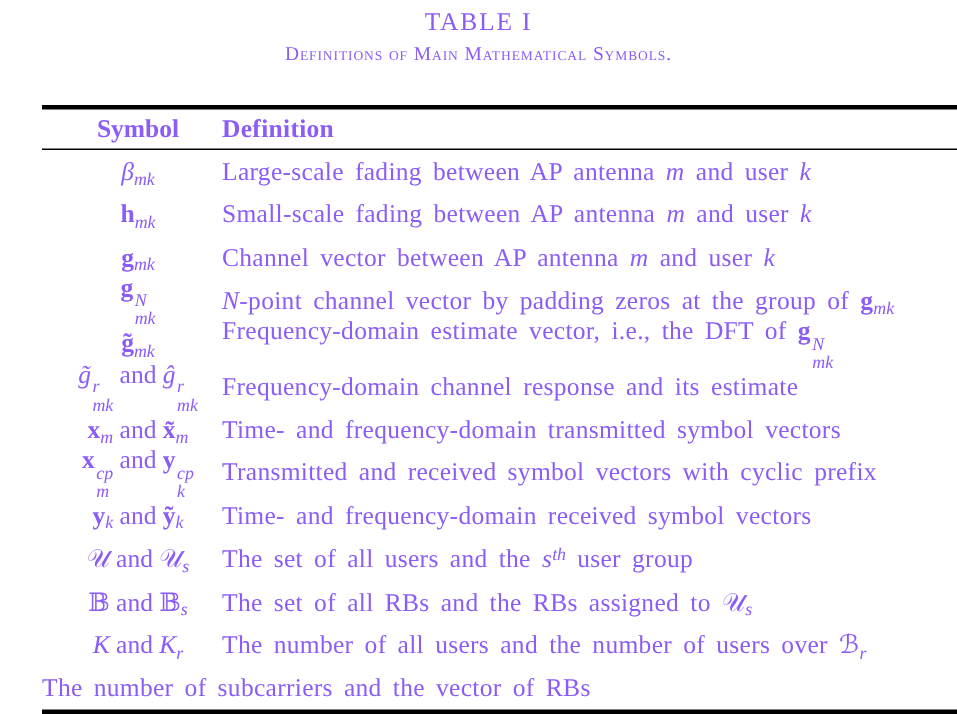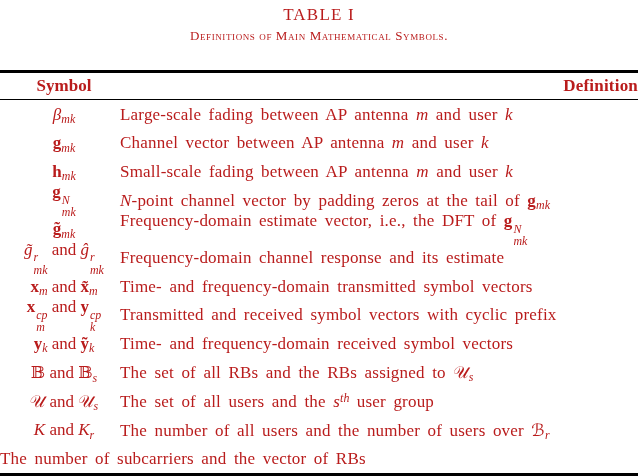--- a/index.html
+++ b/index.html
@@ -1,40 +1,40 @@
 <!DOCTYPE html>
 <html><head>
 <meta charset="utf-8">
 <style>
   html,body{margin:0;padding:0;background:#ffffff;}
   .page{
     position:relative;
     width:638px;height:476px;
     background:#ffffff;
-    color:#b91c1c;
+    color:#8b5cf6;
     font-family:"Liberation Serif","DejaVu Serif","DejaVu Sans",serif;
     overflow:hidden;
   }
   .caption{text-align:center;padding-top:5px;}
   .title{
     font-size:17px;
     letter-spacing:1.2px;
   }
   .subtitle{
     font-size:13px;
     font-variant:small-caps;
     letter-spacing:0.6px;
     margin-top:3px;
   }
-  .tbl{position:absolute;left:0;right:0;top:70px;}
+  .tbl{position:absolute;left:0;right:0;top:70px;padding-left:28px;}
   .rule{background:#000;width:100%;}
   .rule.thick{height:2.5px;}
   .rule.thin{height:1.8px;}
   .hrow{display:flex;align-items:center;height:26px;}
-  .hcell{font-weight:bold;font-size:17px;text-align:right;}
+  .hcell{font-weight:bold;font-size:17px;}
   .row{display:flex;align-items:center;height:28.7px;}
   .col-sym{
     flex:none;width:112px;margin-left:8px;
     text-align:center;
     font-size:17px;
     white-space:nowrap;
   }
   .col-def{
     flex:1;
     font-size:17px;
@@ -74,33 +74,33 @@
       <div class="col-sym hcell">Symbol</div>
       <div class="col-def hcell">Definition</div>
     </div>
     <div class="rule thin"></div>
     <div id="rows">
         <div class="row">
           <div class="col-sym"><span class="mg"><span class="st-i">β</span><span class="sb">mk</span></span></div>
           <div class="col-def"><span class="st-n">Large-scale fading between AP antenna </span><span class="st-i">m</span><span class="st-n"> and user </span><span class="st-i">k</span></div>
         </div>
         <div class="row">
+          <div class="col-sym"><span class="mg"><span class="st-b">h</span><span class="sb">mk</span></span></div>
+          <div class="col-def"><span class="st-n">Small-scale fading between AP antenna </span><span class="st-i">m</span><span class="st-n"> and user </span><span class="st-i">k</span></div>
+        </div>
+        <div class="row">
           <div class="col-sym"><span class="mg"><span class="st-b">g</span><span class="sb">mk</span></span></div>
           <div class="col-def"><span class="st-n">Channel vector between AP antenna </span><span class="st-i">m</span><span class="st-n"> and user </span><span class="st-i">k</span></div>
-        </div>
-        <div class="row">
-          <div class="col-sym"><span class="mg"><span class="st-b">h</span><span class="sb">mk</span></span></div>
-          <div class="col-def"><span class="st-n">Small-scale fading between AP antenna </span><span class="st-i">m</span><span class="st-n"> and user </span><span class="st-i">k</span></div>
         </div>
         <div class="row">
           <div class="col-sym"><span class="mg"><span class="st-b">g</span><span class="ss">
                 <span>N</span>
                 <span>mk</span>
               </span></span></div>
-          <div class="col-def"><span class="st-i">N</span><span class="st-n">-point channel vector by padding zeros at the tail of </span><span class="mg"><span class="st-b">g</span><span class="sb">mk</span></span></div>
+          <div class="col-def"><span class="st-i">N</span><span class="st-n">-point channel vector by padding zeros at the group of </span><span class="mg"><span class="st-b">g</span><span class="sb">mk</span></span></div>
         </div>
         <div class="row">
           <div class="col-sym"><span class="mg"><span class="st-b">g̃</span><span class="sb">mk</span></span></div>
           <div class="col-def"><span class="st-n">Frequency-domain estimate vector, i.e., the DFT of </span><span class="mg"><span class="st-b">g</span><span class="ss">
                 <span>N</span>
                 <span>mk</span>
               </span></span></div>
         </div>
         <div class="row">
           <div class="col-sym"><span class="mg"><span class="st-i">g̃</span><span class="ss">
@@ -124,26 +124,26 @@
                 <span>cp</span>
                 <span>k</span>
               </span></span></div>
           <div class="col-def"><span class="st-n">Transmitted and received symbol vectors with cyclic prefix</span></div>
         </div>
         <div class="row">
           <div class="col-sym"><span class="mg"><span class="st-b">y</span><span class="sb">k</span></span><span class="st-n"> and </span><span class="mg"><span class="st-b">ỹ</span><span class="sb">k</span></span></div>
           <div class="col-def"><span class="st-n">Time- and frequency-domain received symbol vectors</span></div>
         </div>
         <div class="row">
+          <div class="col-sym"><span class="st-n">𝒰</span><span class="st-n"> and </span><span class="mg"><span class="st-n">𝒰</span><span class="sb">s</span></span></div>
+          <div class="col-def"><span class="st-n">The set of all users and the </span><span class="mg"><span class="st-i">s</span><span class="sp">th</span></span><span class="st-n"> user group</span></div>
+        </div>
+        <div class="row">
           <div class="col-sym"><span class="st-n">𝔹</span><span class="st-n"> and </span><span class="mg"><span class="st-n">𝔹</span><span class="sb">s</span></span></div>
           <div class="col-def"><span class="st-n">The set of all RBs and the RBs assigned to </span><span class="mg"><span class="st-n">𝒰</span><span class="sb">s</span></span></div>
-        </div>
-        <div class="row">
-          <div class="col-sym"><span class="st-n">𝒰</span><span class="st-n"> and </span><span class="mg"><span class="st-n">𝒰</span><span class="sb">s</span></span></div>
-          <div class="col-def"><span class="st-n">The set of all users and the </span><span class="mg"><span class="st-i">s</span><span class="sp">th</span></span><span class="st-n"> user group</span></div>
         </div>
         <div class="row">
           <div class="col-sym"><span class="st-i">K</span><span class="st-n"> and </span><span class="mg"><span class="st-i">K</span><span class="sb">r</span></span></div>
           <div class="col-def"><span class="st-n">The number of all users and the number of users over </span><span class="mg"><span class="st-n">ℬ</span><span class="sb">r</span></span></div>
         </div>
         <div class="row">
           <div class="col-def"><span class="st-n">The number of subcarriers and the vector of RBs</span></div>
         </div>
       </div>
     <div class="rule thick"></div>

